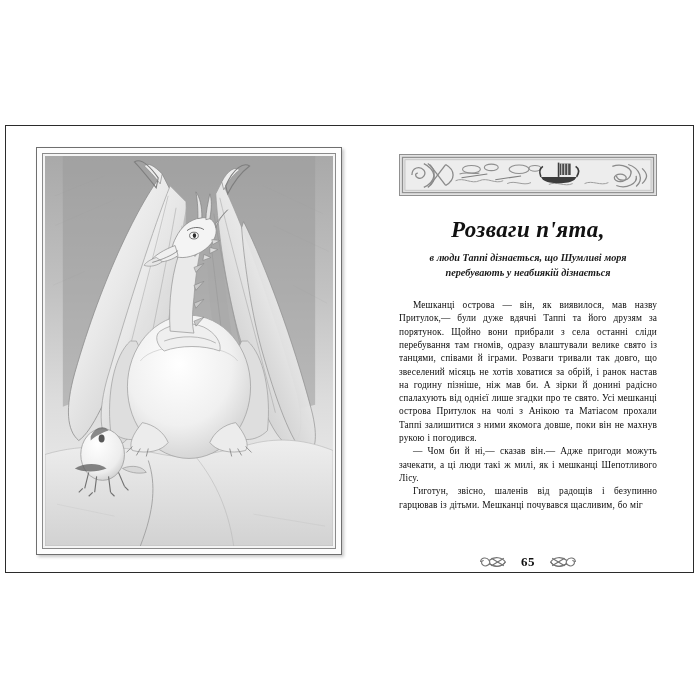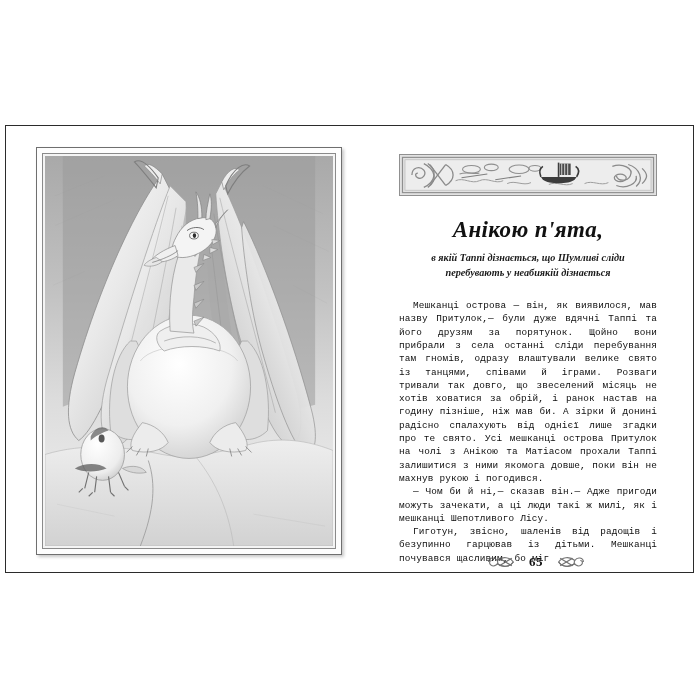--- a/index.html
+++ b/index.html
@@ -106,27 +106,26 @@
   #body-copy p {
     margin: 0;
     font-size: 9.4px;
     line-height: 1.415;
     text-align: justify;
     text-indent: 14px;
     color: #0d0d0d;
     letter-spacing: 0.12px;
     word-spacing: 0.3px;
     hyphens: manual;
-    font-family: Liberation Mono, monospace;
   }
 
   
   #page-footer {
     position: absolute;
-    left: 8px;
+    left: 0;
     top: 400px;
     width: 258px;
     display: flex;
     align-items: center;
     justify-content: center;
     gap: 11px;
   }
   .knot-orn { width: 34px; height: 16px; display: block; opacity: 0.82; }
   #folio-number {
     font-size: 13px;
@@ -353,24 +352,24 @@
           <path d="M214 12 C224 8 236 14 232 22 C229 28 220 28 218 22"></path>
           <path d="M218 32 C228 36 240 30 238 22"></path>
           <path d="M230 10 C242 14 246 26 238 33"></path>
           <ellipse cx="222" cy="24" rx="6" ry="4"></ellipse>
           <path d="M244 14 C250 20 250 24 244 30"></path>
         </g>
         <rect x="5" y="5" width="248" height="32" fill="none" stroke="#bdbdbd" stroke-width="0.8"></rect>
       </svg>
     </div>
 
-    <h1 id="chapter-title">Анікою п'ята,</h1>
+    <h1 id="chapter-title">Розваги п'ята,</h1>
 
     <div id="chapter-subtitle">
-      <div>в якій Таппі дізнається, що Шумливі сліди</div>
+      <div>в люди Таппі дізнається, що Шумливі моря</div>
       <div>перебувають у неабиякій дізнається</div>
     </div>
 
     <div id="body-copy">
       <p>Мешканці острова — він, як виявилося, мав назву Притулок,— були дуже вдячні Таппі та його друзям за порятунок. Щойно вони прибрали з села останні сліди перебування там гномів, одразу влаштували велике свято із танцями, співами й іграми. Розваги тривали так довго, що звеселений місяць не хотів ховатися за обрій, і ранок настав на годину пізніше, ніж мав би. А зірки й донині радісно спалахують від однієї лише згадки про те свято. Усі мешканці острова Притулок на чолі з Анікою та Матіасом прохали Таппі залишитися з ними якомога довше, поки він не махнув рукою і погодився.</p>
       <p>— Чом би й ні,— сказав він.— Адже пригоди можуть зачекати, а ці люди такі ж милі, як і мешканці Шепотливого Лісу.</p>
       <p>Гиготун, звісно, шаленів від радощів і безупинно гарцював із дітьми. Мешканці почувався щасливим, бо міг</p>
     </div>
 
     <div id="page-footer">

